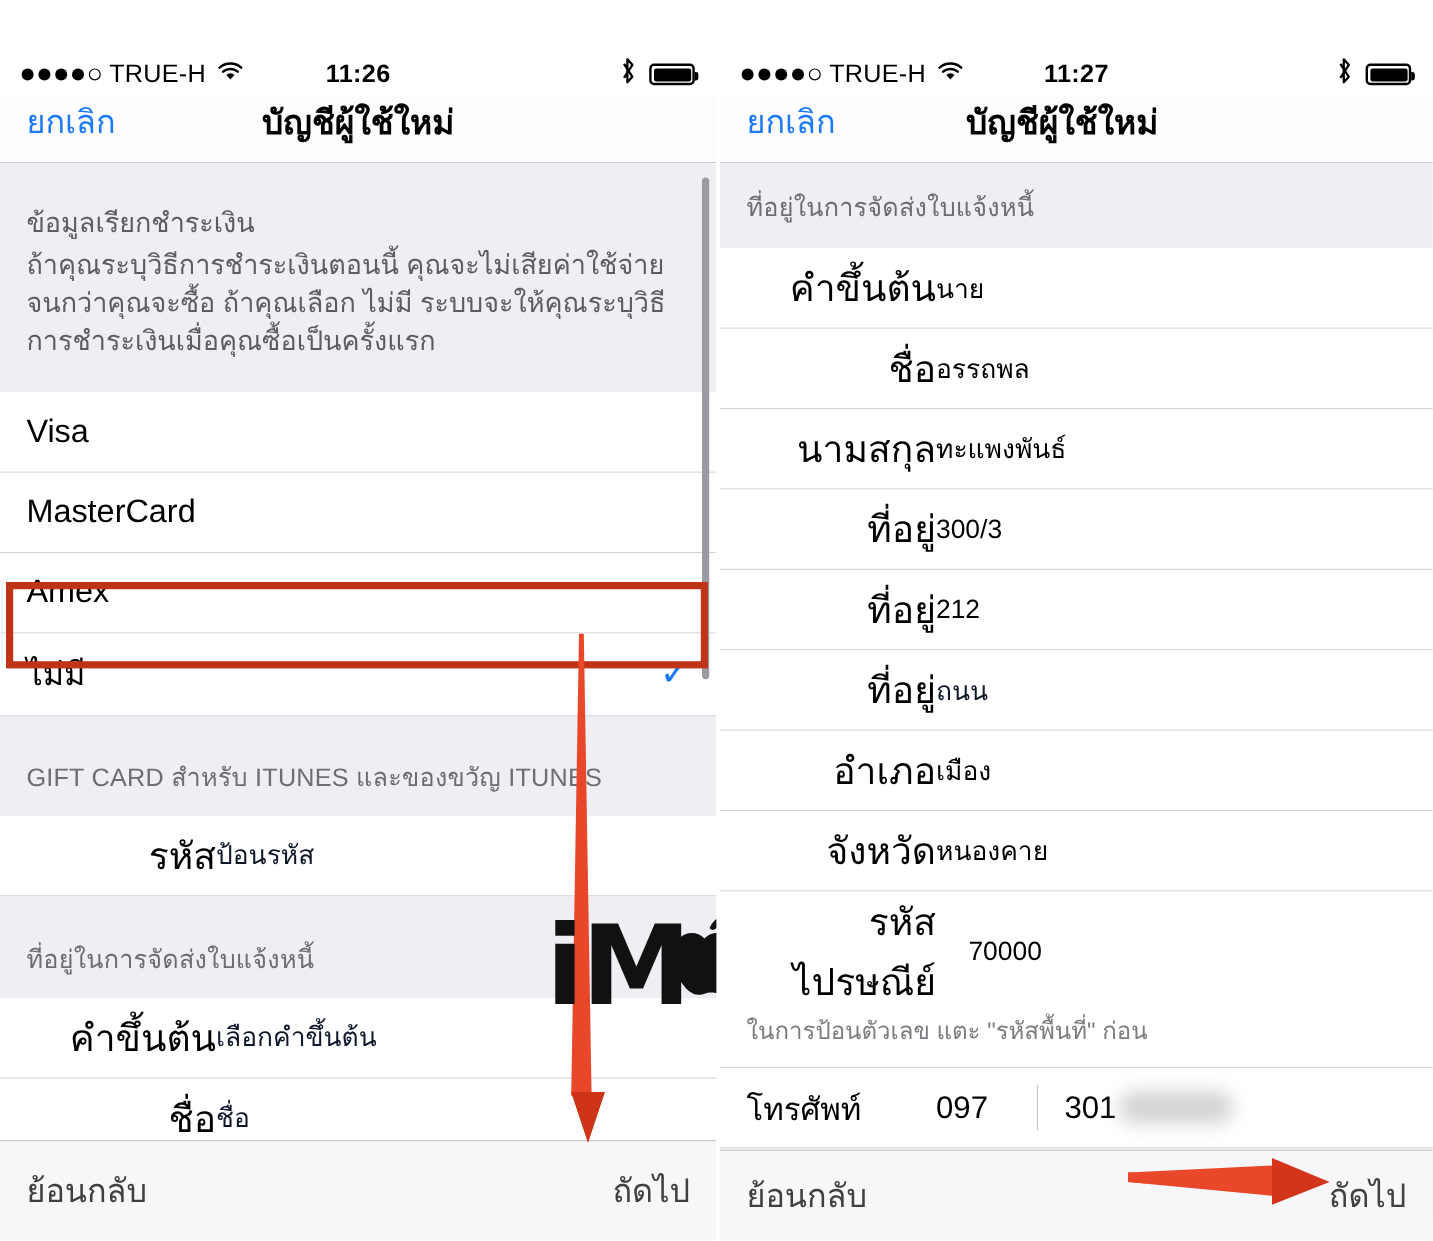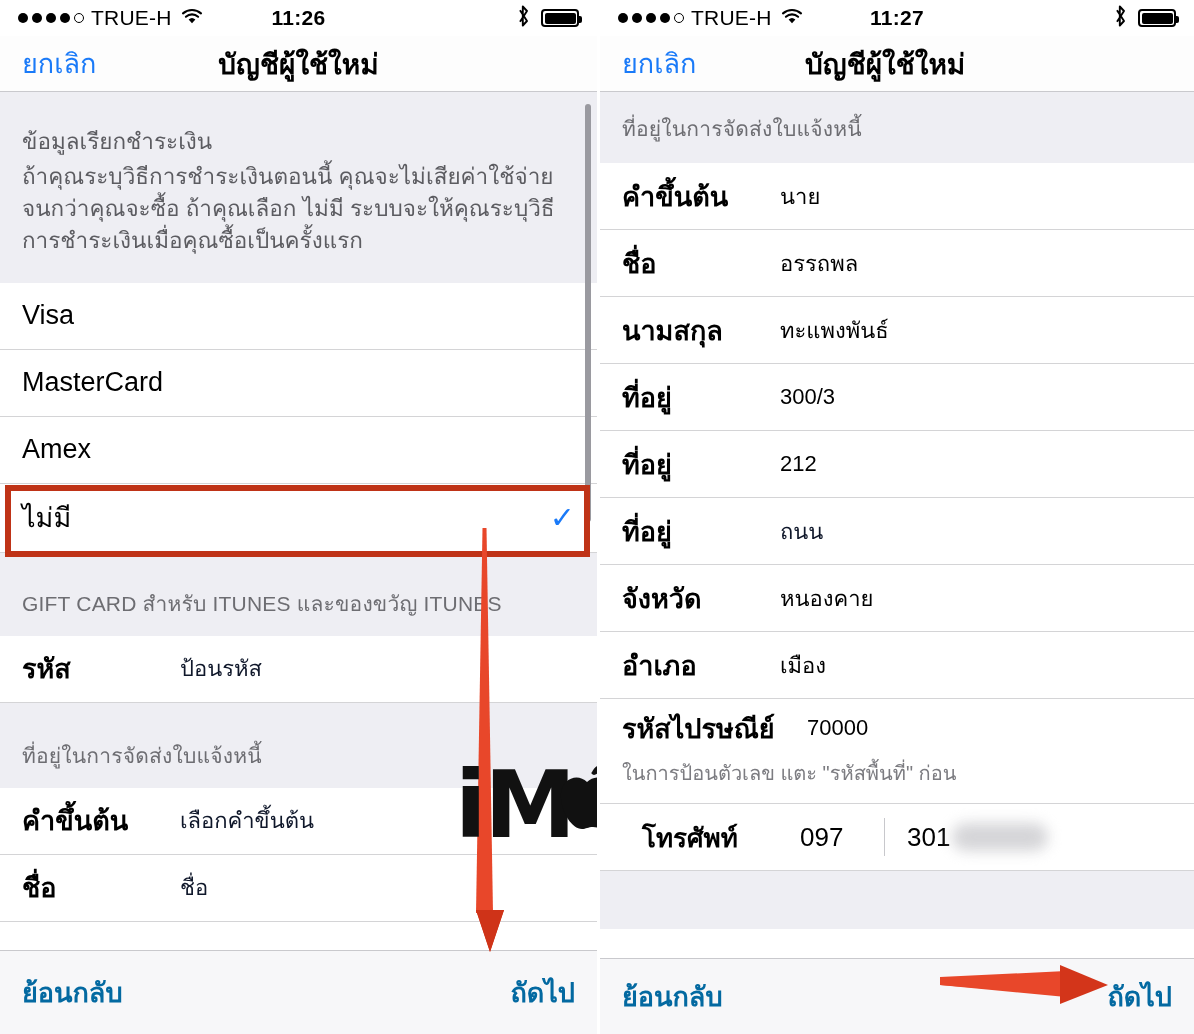--- a/index.html
+++ b/index.html
@@ -20,20 +20,21 @@
 
   
   .statusbar {
     height: 36px;
     display: flex; align-items: center;
     padding: 0 18px;
     background: #ffffff;
     font-size: 21px;
     color: #000;
     position: relative;
+    margin-top: 44px;
   }
   .sb-left { display: flex; align-items: center; gap: 7px; }
   .dots { display: flex; align-items: center; gap: 4px; }
   .dot { width: 10px; height: 10px; border-radius: 50%; background: #000; }
   .dot.hollow { background: transparent; border: 1.6px solid #000; width: 10px; height: 10px; }
   .carrier { font-size: 21px; letter-spacing: .2px; }
   .wifi { display: inline-block; margin-left: 2px; }
   .sb-time {
     position: absolute; left: 0; right: 0; text-align: center;
     font-size: 21px; font-weight: bold; letter-spacing: .3px;
@@ -46,21 +47,21 @@
   }
   .battery::after {
     content: ""; position: absolute; right: -5px; top: 5px;
     width: 3px; height: 7px; background: #000; border-radius: 0 2px 2px 0;
   }
   .battery i { display: block; position: absolute; left: 1.5px; top: 1.5px; bottom: 1.5px; width: 31px; background: #000; border-radius: 2px; }
 
   
   .navbar {
     height: 56px;
-    display: flex; align-items: center;
+    display: flex; align-items: flex-start;
     padding: 0 22px;
     background: #fdfdfd;
     position: relative;
     border-bottom: 1px solid #c9c9cd;
   }
   .nav-cancel { color: #1a7af8; font-size: 27px; font-weight: 500; }
   .nav-title {
     position: absolute; left: 0; right: 0; text-align: center;
     font-size: 28px; font-weight: bold; color: #000;
     pointer-events: none;
@@ -92,51 +93,51 @@
     display: flex; align-items: center;
     min-height: 67px;
     padding: 0 22px;
     background: #fff;
     border-bottom: 1px solid #d4d4d6;
     font-size: 27px;
     color: #000;
   }
   .row:last-child { border-bottom: 1px solid #d4d4d6; }
   .row .plain { font-size: 27px; color: #000; }
-  .row .label { width: 158px; flex: 0 0 158px; font-weight: bold; font-size: 27px; }
+  .row .label { width: 158px; flex: 0 0 158px; font-weight: normal; font-size: 31px; text-align: right; }
   .row .value { font-size: 22px; color: #000; }
   .row .value.ph { color: #0f172a; font-family: Liberation Mono, monospace; }
   .check { margin-left: auto; color: #1a7af8; font-size: 30px; font-weight: bold; line-height: 1; }
   .spacer { background: #eeeef3; }
 
   .hintrow { background:#fff; border-bottom:1px solid #d4d4d6; padding: 0 22px 14px 22px; }
   .hintrow .hint { font-size: 20px; color: #7c7c81; padding-left: 0; }
 
   .phonerow { display:flex; align-items:center; min-height:67px; padding:0 22px; background:#fff; border-bottom:1px solid #d4d4d6; }
-  .phonerow .label { width:158px; flex:0 0 158px; font-weight:bold; font-size:26px;margin-left:20px; }
+  .phonerow .label { width:158px; flex:0 0 158px; font-weight:normal; font-size:26px; }
   .phone-cc { font-size:26px; width: 84px; }
   .phone-div { width:1px; height:38px; background:#c8c8cc; margin:0 22px 0 0; }
   .phone-num { font-size:26px; position:relative; display:flex; align-items:center; }
   .blurred {
     display:inline-block; width:96px; height:28px; margin-left:2px;
     background:#d3d3d6; border-radius:14px;
     filter: blur(7px); opacity:.95;
   }
 
   
   .toolbar {
     position: absolute; left: 0; right: 0; bottom: 0;
     height: 76px;
     display: flex; align-items: center; justify-content: space-between;
     padding: 0 22px;
     background: #f7f7f9;
     border-top: 1px solid #c9c9cd;
   }
   .phone.left .toolbar { height: 84px; }
-  .tb-btn { color: #0369a1; font-size: 27px; font-weight: bold; }
+  .tb-btn { color: #404040; font-size: 27px; }
 
   
   .scrollbar {
     position: absolute; right: 6px; top: 0;
     width: 6px; border-radius: 3px;
     background: #9a9aa0;
   }
 
   
   .hl-box {
@@ -340,26 +341,26 @@
       </div>
       <div class="row">
         <span class="label">ที่อยู่</span>
         <span class="value">212</span>
       </div>
       <div class="row">
         <span class="label">ที่อยู่</span>
         <span class="value ph">ถนน</span>
       </div>
       <div class="row">
+        <span class="label">อำเภอ</span>
+        <span class="value">เมือง</span>
+      </div>
+      <div class="row">
         <span class="label">จังหวัด</span>
         <span class="value">หนองคาย</span>
-      </div>
-      <div class="row">
-        <span class="label">อำเภอ</span>
-        <span class="value">เมือง</span>
       </div>
 
       <div class="row" style="border-bottom:none; min-height:58px;gap:27px;">
         <span class="label">รหัสไปรษณีย์</span>
         <span class="value">70000</span>
       </div>
       <div class="hintrow">
         <span class="hint">ในการป้อนตัวเลข แตะ "รหัสพื้นที่" ก่อน</span>
       </div>
 

